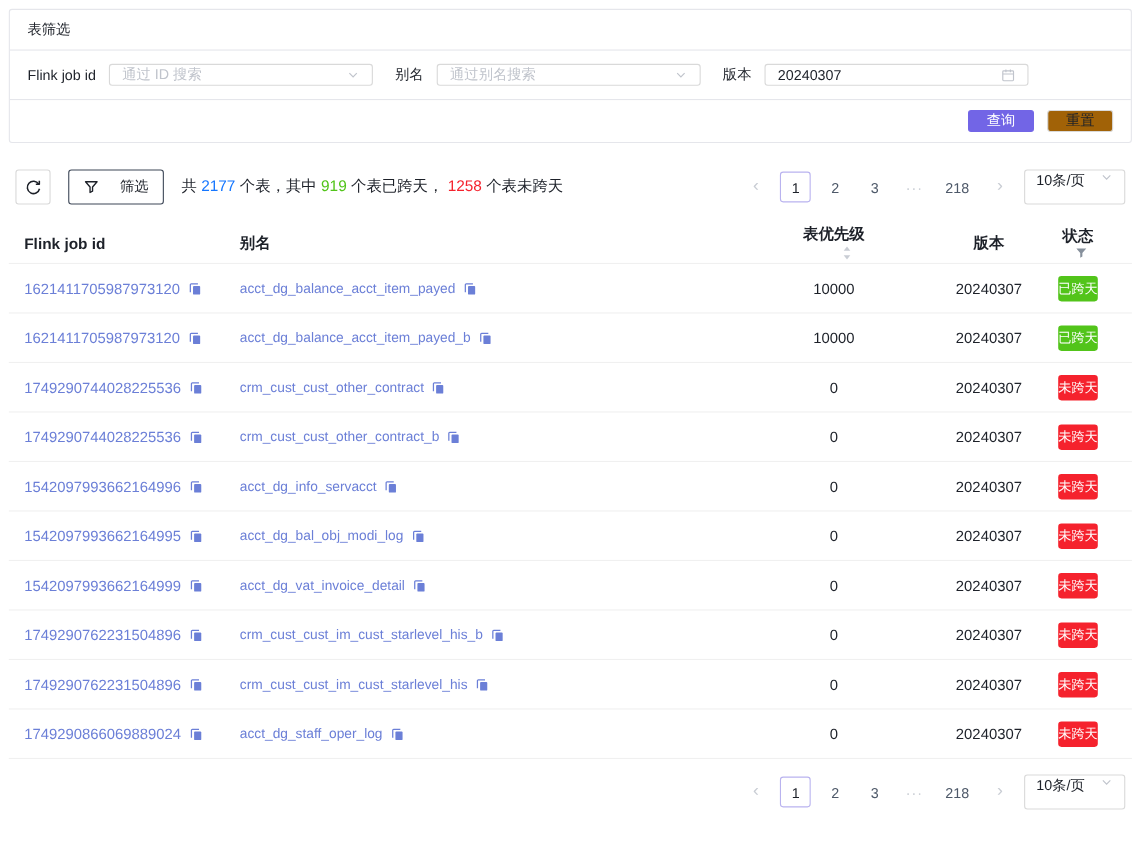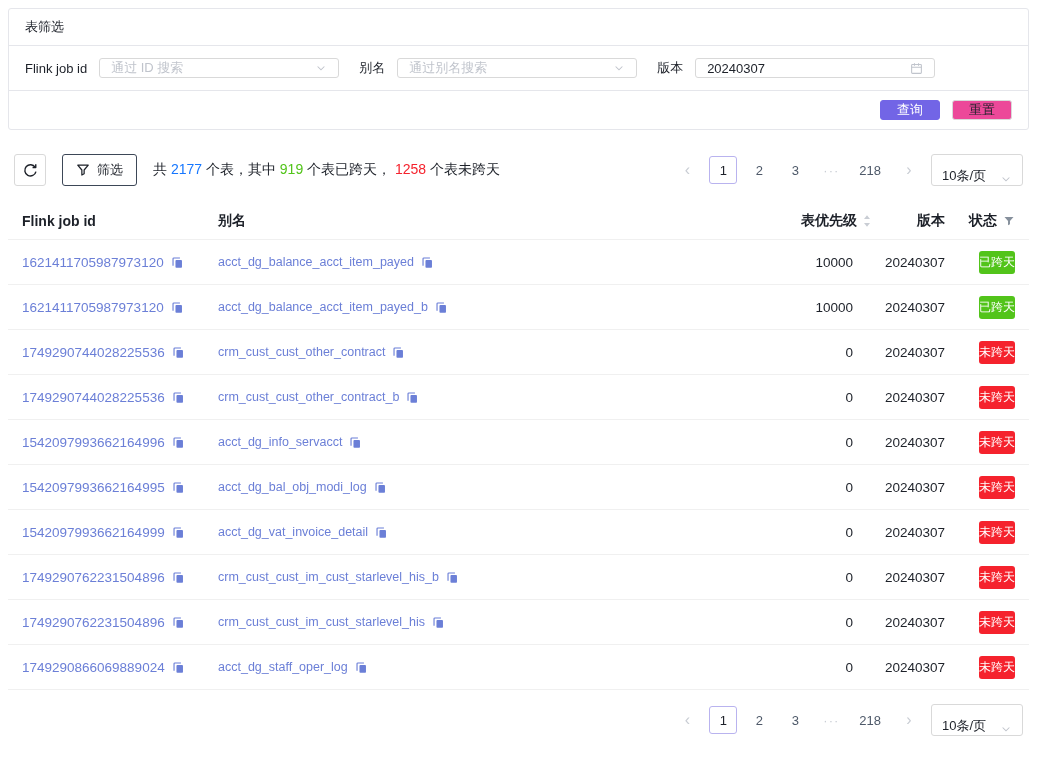--- a/index.html
+++ b/index.html
@@ -35,55 +35,55 @@
     width:240px; height:20px; border:1px solid var(--input-border); border-radius:3px;
     display:flex; align-items:center; justify-content:space-between;
     padding:0 11px; background:#fff; cursor:pointer;
   }
   .placeholder { color:#c0c4cc; font-size:13px; }
   .value-text { color:#1d2129; font-size:13px; }
   .chev, .cal { color:#c0c4cc; display:flex; align-items:center; }
   .buttons-row { display:flex; justify-content:flex-end; gap:12px; padding:9px 16px; }
   .btn { height:20px; padding:0 16px; border-radius:3px; font-size:13px; cursor:pointer; display:flex; align-items:center; }
   .btn-primary { background:var(--primary); border:1px solid var(--primary); color:#fff; }
-  .btn-default { background:#ec4899; border:1px solid var(--input-border); color:#1d2129;font-family:Liberation Serif, serif; }
+  .btn-default { background:#a16207; border:1px solid var(--input-border); color:#1d2129;font-family:Liberation Serif, serif; }
 
   
   .toolbar { margin-top:24px; padding:0 6px; display:flex; align-items:center; }
   .icon-btn { width:32px; height:32px; border:1px solid var(--input-border); border-radius:3px;
     display:flex; align-items:center; justify-content:center; background:#fff; color:#1d2129; cursor:pointer; }
   .filter-btn { margin-left:16px; height:32px; padding:0 13px; border:1px solid #3d4757; border-radius:3px;
-    display:flex; align-items:center; gap:7px; background:#fff; color:#1d2129; font-size:13px; cursor:pointer; }
+    display:flex; align-items:center; gap:19px; background:#fff; color:#1d2129; font-size:13px; cursor:pointer; }
   .summary { margin-left:16px; font-size:14px; color:#1d2129; white-space:nowrap; }
   .summary b { font-weight:400; }
   .num-blue { color:var(--c-blue); }
   .num-green { color:var(--c-green); }
   .num-red { color:var(--c-red); }
   .toolbar-right { margin-left:auto; display:flex; align-items:center; gap:8px; }
 
   
   .pagination { display:flex; align-items:center; gap:8px; }
   .page-item { min-width:28px; height:28px; padding:0 6px; display:flex; align-items:center; justify-content:center;
     border-radius:3px; font-size:13px; color:#4e5969; cursor:pointer; background:#fff; }
   .page-item.active { border:1px solid #b9b3ef; color:#1d2129; }
   .page-item.ellipsis { color:#c9cdd4; letter-spacing:1px; }
   .page-chev { width:28px; height:28px; display:flex; align-items:center; justify-content:center;
     font-size:16px; cursor:pointer; }
   .page-chev.prev { color:#c9cdd4; }
   .page-chev.next { color:#c9cdd4; }
   .page-size { height:32px; min-width:92px; border:1px solid var(--input-border); border-radius:3px;
-    display:flex; align-items:flex-end; justify-content:space-between; gap:8px; padding:0 10px;
+    display:flex; align-items:flex-start; justify-content:space-between; gap:8px; padding:0 10px;
     font-size:13px; color:#1d2129; background:#fff; cursor:pointer; }
 
   
   .table { margin-top:16px; }
   .thead, .trow { display:grid; grid-template-columns:var(--cols); align-items:center; padding:0 14px; }
   .thead { height:38px; border-bottom:1px solid var(--row-border); }
   .th { font-size:14px; font-weight:700; color:#1d2129; display:flex; align-items:center; }
-  .th.right, .cell.right { justify-content:flex-end; text-align:right; }
+  .th.right, .cell.right { justify-content:flex-end; text-align:right;flex-direction:column; }
   .cell { display:flex; align-items:center; font-size:13.5px; color:#1d2129; min-width:0; }
   .trow { height:45px; border-bottom:1px solid var(--row-border); }
   .link { color:var(--link); text-decoration:none; cursor:pointer; white-space:nowrap; }
   .id-link { font-size:13.5px; }
   .alias-link { font-size:12.5px; }
   .copy-icon { margin-left:7px; color:var(--link); display:flex; align-items:center; cursor:pointer; }
   .sorter { margin-left:4px; margin-right:-20px; display:flex; flex-direction:column; line-height:0; cursor:pointer; }
   .th-funnel { margin-left:6px; color:#86909c; display:flex; align-items:center; cursor:pointer; }
   .badge { display:inline-flex; align-items:center; padding:3px 0; border-radius:3px; font-size:12px; color:#fff; white-space:nowrap; }
   .badge.green { background:var(--badge-green); }

